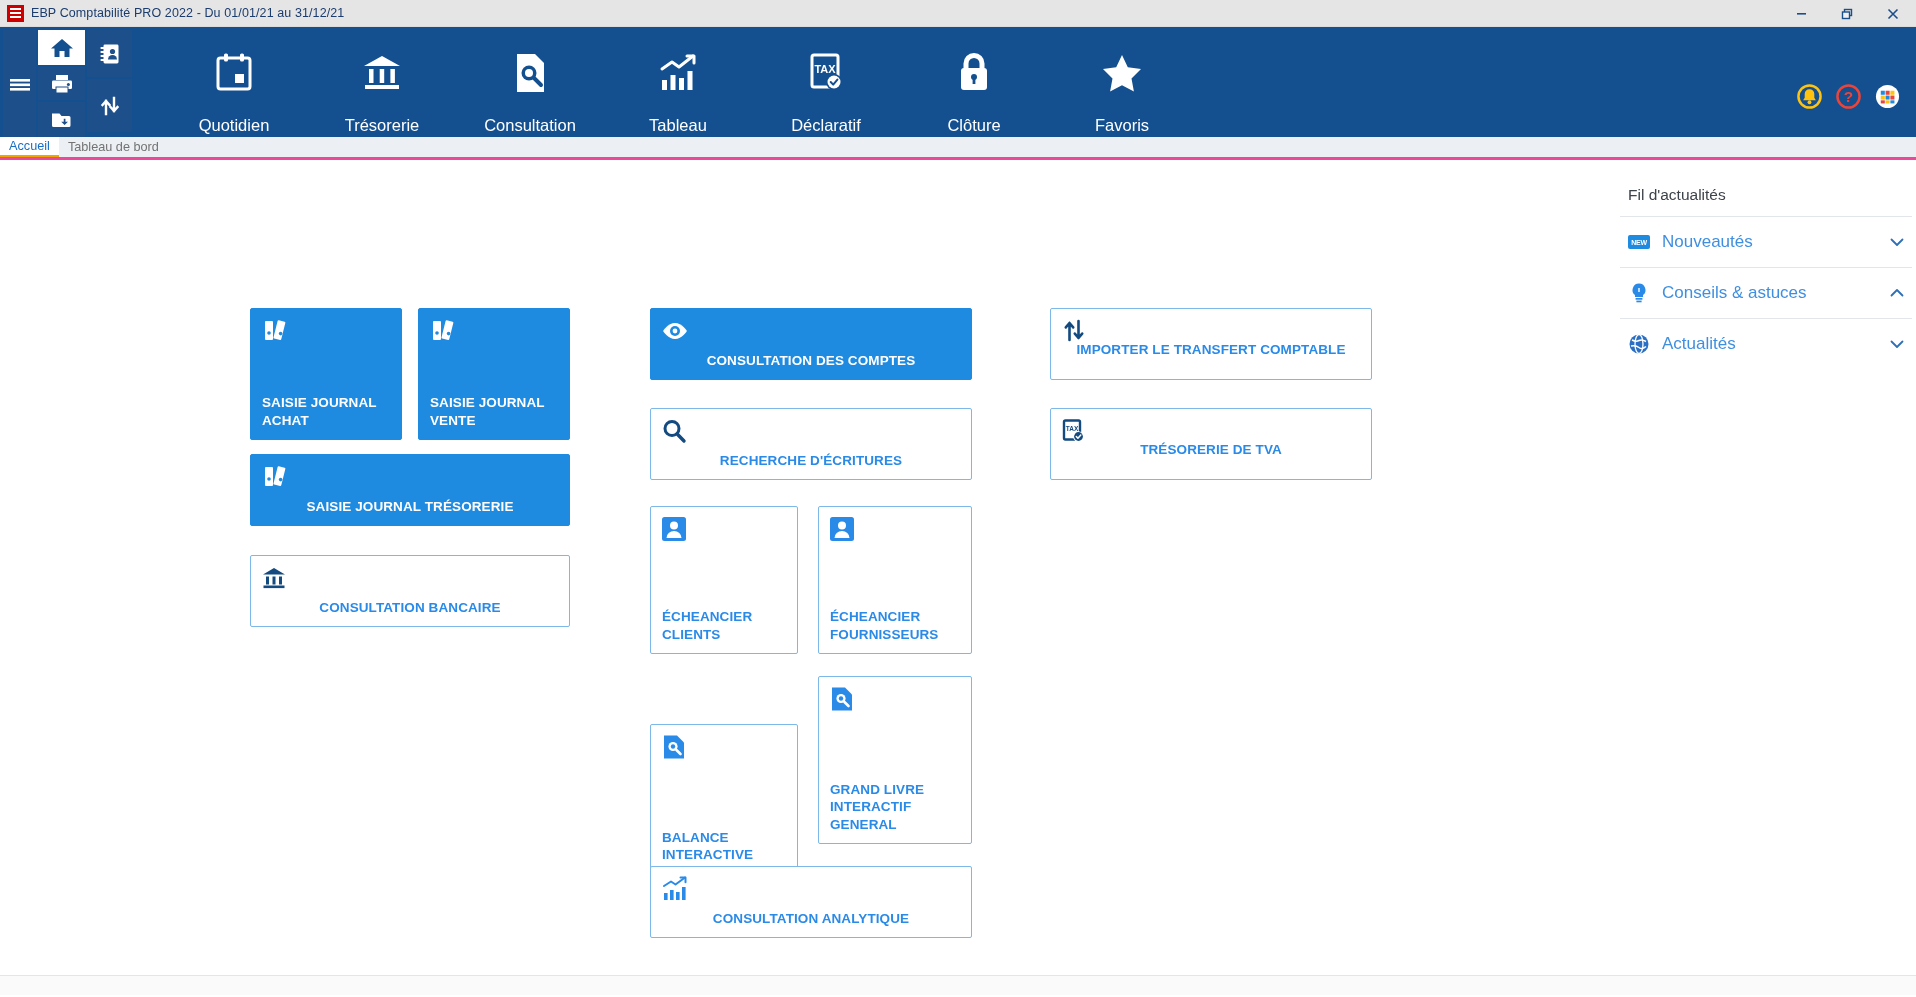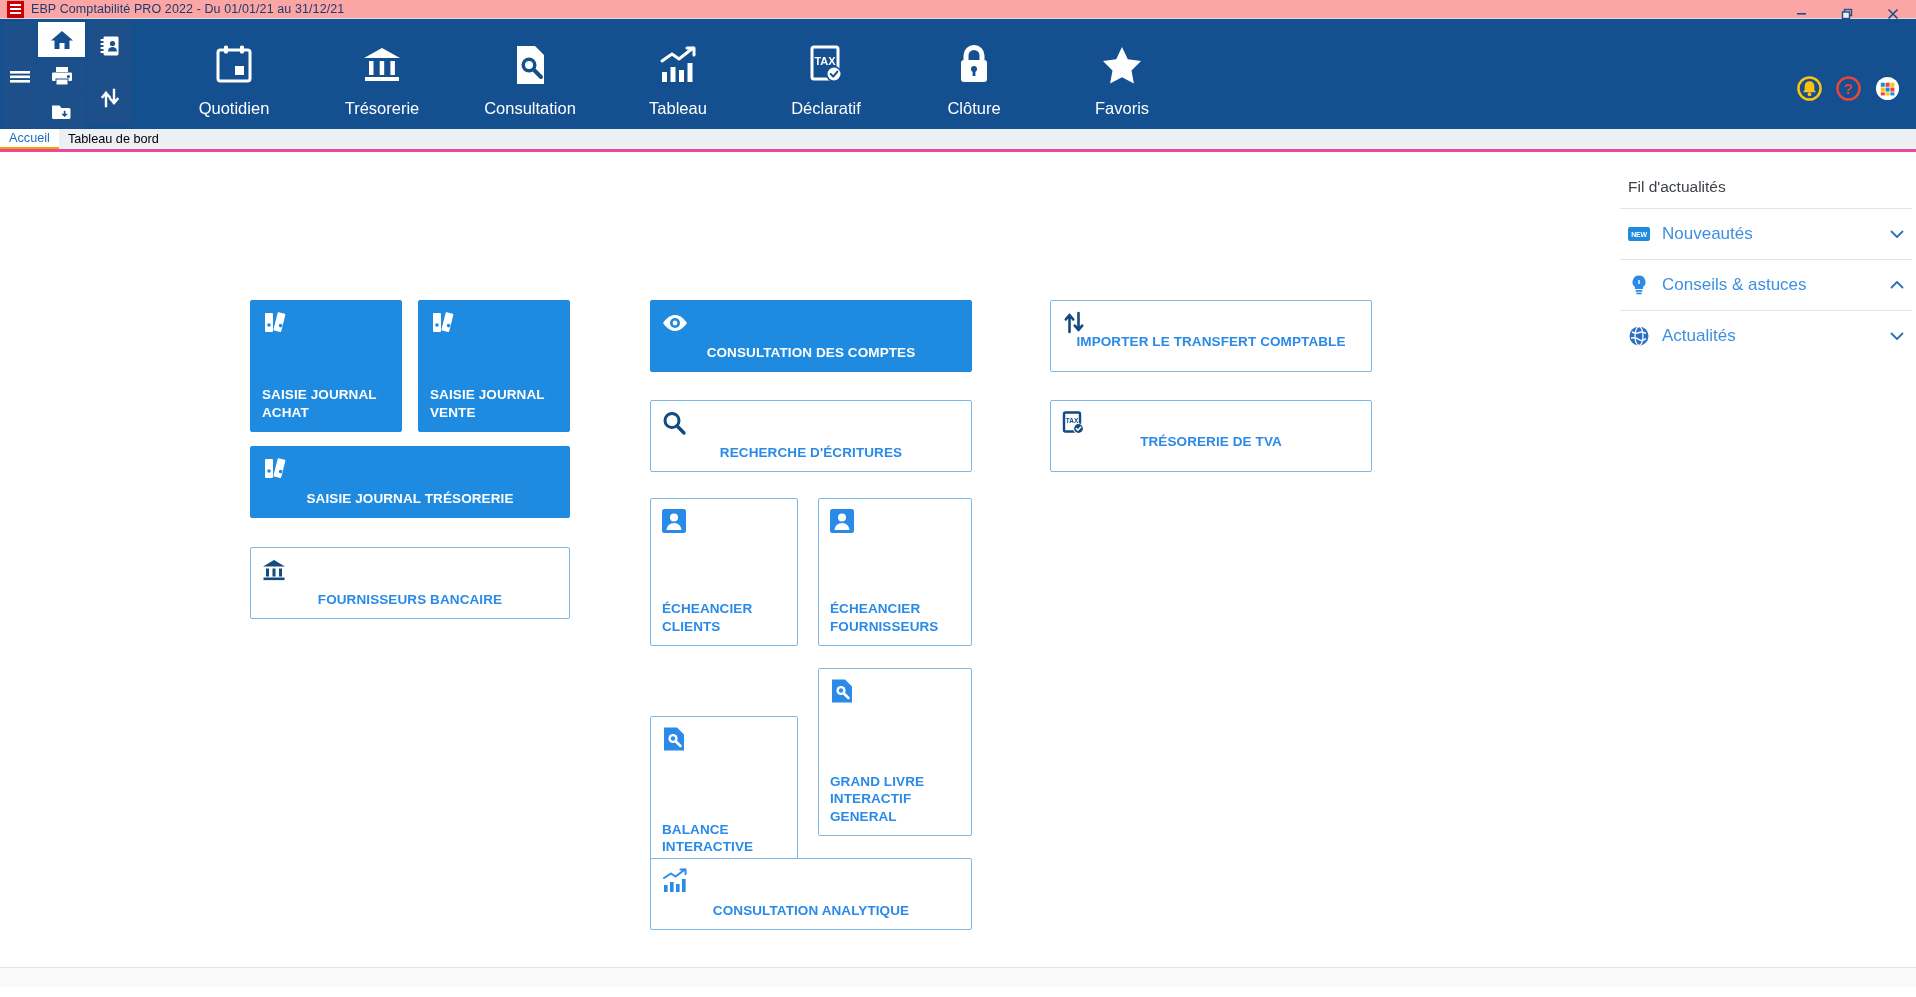--- a/index.html
+++ b/index.html
@@ -5,22 +5,22 @@
   * { box-sizing: border-box; margin: 0; padding: 0; }
   html, body {
     width: 1916px; height: 997px;
     font-family: "Liberation Sans", sans-serif;
     background: #ffffff;
     overflow: hidden;
   }
 
   
   .titlebar {
-    height: 19px; width: 100%;
-    background: #fca5a5;
+    height: 27px; width: 100%;
+    background: #e5e5e5;
     display: flex; align-items: center;
     border-bottom: 1px solid #dcdcdc;
     position: relative;
   }
   .app-logo {
     width: 17px; height: 17px; margin-left: 7px; margin-right: 7px;
     background: #cc0000;
     position: relative; flex: none;
   }
   .app-logo::before {
@@ -78,40 +78,40 @@
   }
   .rtab {
     width: 148px; height: 110px;
     display: flex; flex-direction: column;
     align-items: center; justify-content: flex-start;
     padding-top: 22px;
     color: #ffffff;
   }
   .rtab .rt-icon { height: 48px; display: flex; align-items: center; justify-content: center; }
   .rtab .rt-label {
-    margin-top: 10px;
+    margin-top: 19px;
     font-size: 16.5px; color: #ffffff; white-space: nowrap;
   }
   .ribbon-right {
     position: absolute; right: 16px; top: 57px;
     display: flex; align-items: center; gap: 14px;
   }
   .rr-icon { width: 25px; height: 25px; display: block; }
 
   
   .tabstrip {
     height: 23px; width: 100%;
     background: #eceff3;
     display: flex; align-items: stretch;
     border-bottom: 3px solid #ec4899;
   }
   .doc-tab {
     padding: 0 9px;
     display: flex; align-items: center;
-    font-size: 12.7px; color: #000000;
+    font-size: 12.7px; color: #737373;
     background: transparent;
   }
   .doc-tab.active {
     background: #ffffff; color: #1a6fc4;
     border-bottom: 2px solid #f0a500;
     position: relative; top: 0;
   }
 
   
   .workspace {
@@ -455,21 +455,21 @@
     <div class="tile outline lbl-center" style="left:250px; top:395px; width:320px; height:72px;">
       <span class="t-icon">
         <svg width="26" height="24" viewBox="0 0 26 24">
           <path d="M13 2 L24 8.5 H2 Z" fill="#134a80"></path>
           <rect x="5" y="10.5" width="3" height="8" fill="#134a80"></rect>
           <rect x="11.5" y="10.5" width="3" height="8" fill="#134a80"></rect>
           <rect x="18" y="10.5" width="3" height="8" fill="#134a80"></rect>
           <rect x="2.5" y="19.5" width="21" height="2.6" fill="#134a80"></rect>
         </svg>
       </span>
-      <span class="t-label">FOURNISSEURS BANCAIRE</span>
+      <span class="t-label">CONSULTATION BANCAIRE</span>
     </div>
 
     <div class="tile filled lbl-center" style="left:650px; top:148px; width:322px; height:72px;">
       <span class="t-icon">
         <svg width="28" height="22" viewBox="0 0 28 22">
           <path d="M14 3 C21 3 26 11 26 11 C26 11 21 19 14 19 C7 19 2 11 2 11 C2 11 7 3 14 3 Z" fill="#ffffff"></path>
           <circle cx="14" cy="11" r="5" fill="#1e8ae0"></circle>
           <circle cx="14" cy="11" r="2.4" fill="#ffffff"></circle>
         </svg>
       </span>

